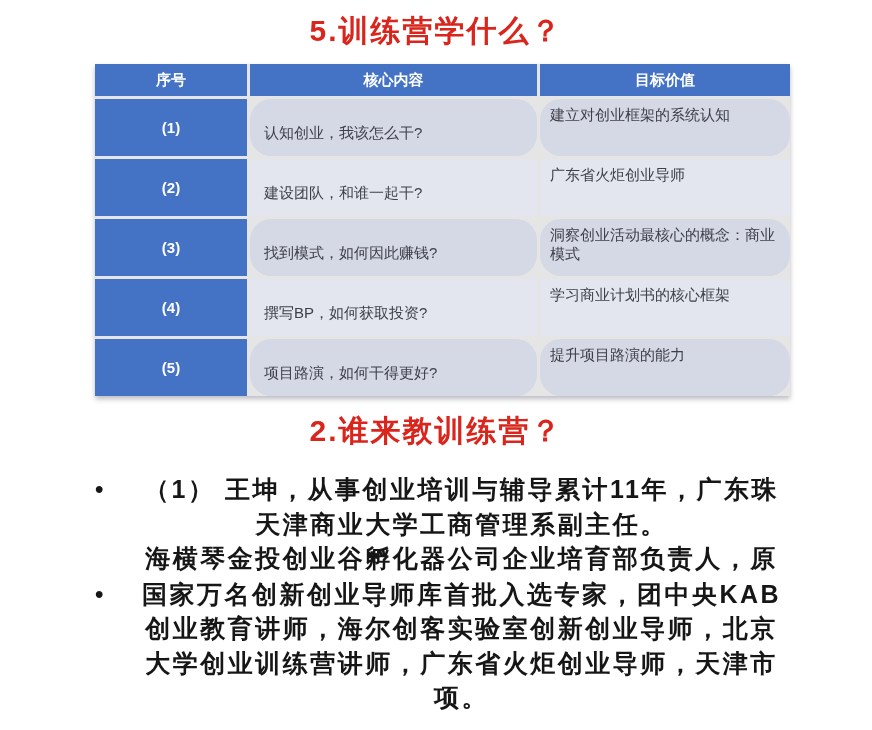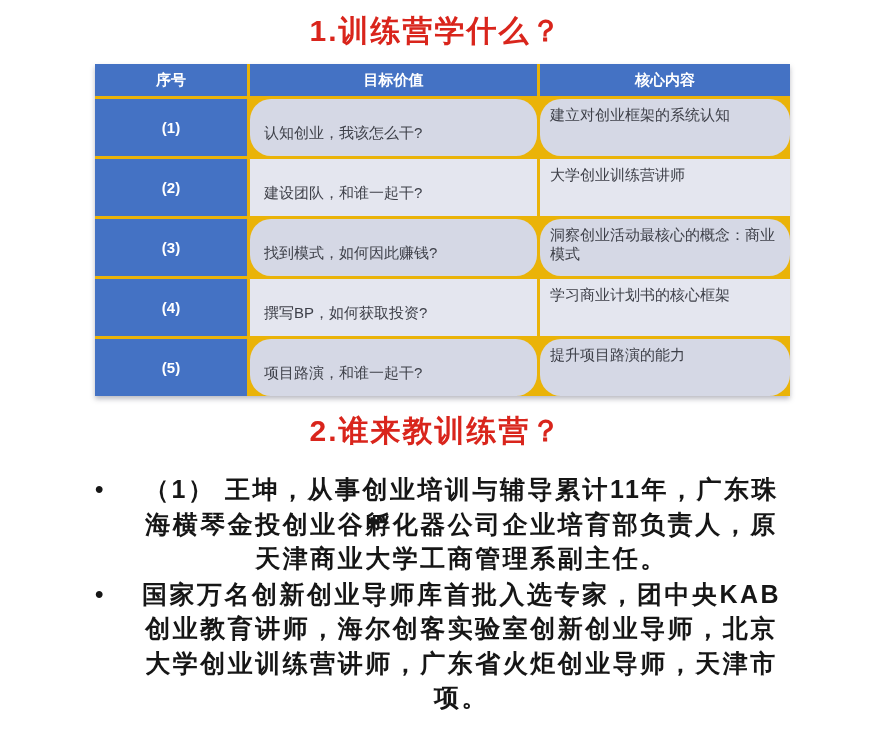--- a/index.html
+++ b/index.html
@@ -23,21 +23,21 @@
   .title2 { margin-top: 14px; margin-bottom: 20px; }
 
   
   .table {
     margin: 12px 0 0 95px;
     width: 695px;
     display: grid;
     grid-template-columns: 152px 287px 250px;
     grid-template-rows: 32px repeat(5, 57px);
     gap: 3px;
-    background: #eab308;
+    background: #e5e5e5;
     box-shadow: 0 3px 5px rgba(60,60,80,0.35);
   }
   .cell { display: flex; font-size: 15px; }
   .h-cell {
     background: var(--header-bg, #4472c4);
     color: #ffffff;
     font-weight: 700;
     align-items: center;
     justify-content: center;
   }
@@ -83,67 +83,67 @@
     line-height: 34.5px;
     white-space: nowrap;
     text-align: center;
   }
 </style>
 </head>
 <body>
 
 <div class="page">
 
-  <h1 class="title title1">1.训练营学什么？</h1>
+  <h1 class="title title1">5.训练营学什么？</h1>
 
   <div class="table">
     <div class="cell h-cell">序号</div>
+    <div class="cell h-cell">核心内容</div>
     <div class="cell h-cell">目标价值</div>
-    <div class="cell h-cell">核心内容</div>
 
   <div class="t-row" style="display:contents">
     <div class="cell no-cell">(1)</div>
     <div class="cell content-cell dark">认知创业，我该怎么干?</div>
     <div class="cell value-cell dark">建立对创业框架的系统认知</div>
   </div>
 
   <div class="t-row" style="display:contents">
     <div class="cell no-cell">(2)</div>
     <div class="cell content-cell light">建设团队，和谁一起干?</div>
-    <div class="cell value-cell light">大学创业训练营讲师</div>
+    <div class="cell value-cell light">广东省火炬创业导师</div>
   </div>
 
   <div class="t-row" style="display:contents">
     <div class="cell no-cell">(3)</div>
     <div class="cell content-cell dark">找到模式，如何因此赚钱?</div>
     <div class="cell value-cell dark">洞察创业活动最核心的概念：商业模式</div>
   </div>
 
   <div class="t-row" style="display:contents">
     <div class="cell no-cell">(4)</div>
     <div class="cell content-cell light">撰写BP，如何获取投资?</div>
     <div class="cell value-cell light">学习商业计划书的核心框架</div>
   </div>
 
   <div class="t-row" style="display:contents">
     <div class="cell no-cell">(5)</div>
-    <div class="cell content-cell dark">项目路演，和谁一起干?</div>
+    <div class="cell content-cell dark">项目路演，如何干得更好?</div>
     <div class="cell value-cell dark">提升项目路演的能力</div>
   </div>
 </div>
 
   <h1 class="title title2">2.谁来教训练营？</h1>
 
   <div class="bullets">
   <div class="bullet">
     <span class="marker">•</span>
     <div class="b-lines">
           <div class="b-line">（1） 王坤，从事创业培训与辅导累计11年，广东珠</div>
+          <div class="b-line">天津商业大学工商管理系副主任。</div>
           <div class="b-line">海横琴金投创业谷孵化器公司企业培育部负责人，原</div>
-          <div class="b-line">天津商业大学工商管理系副主任。</div>
         </div>
   </div>
 
   <div class="bullet">
     <span class="marker">•</span>
     <div class="b-lines">
           <div class="b-line">国家万名创新创业导师库首批入选专家，团中央KAB</div>
           <div class="b-line">创业教育讲师，海尔创客实验室创新创业导师，北京</div>
           <div class="b-line">大学创业训练营讲师，广东省火炬创业导师，天津市</div>
           <div class="b-line">项。</div>

